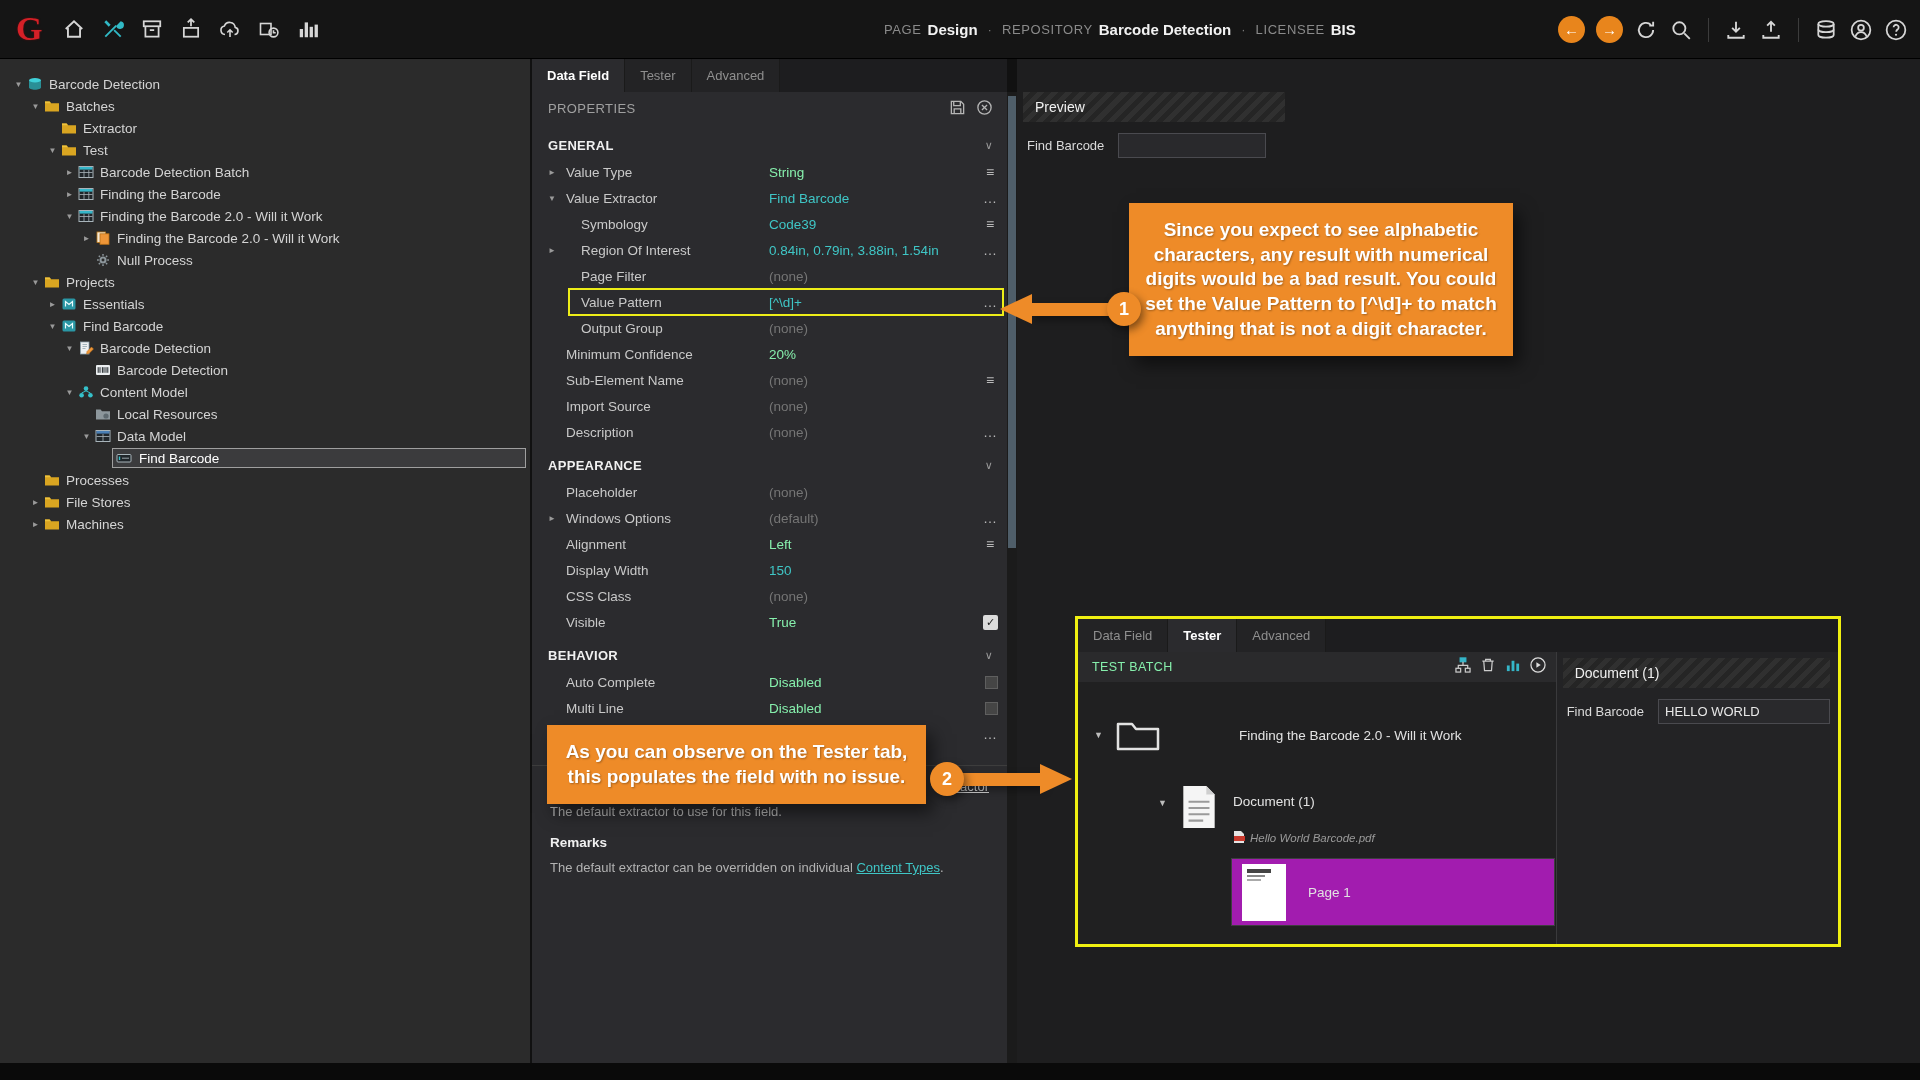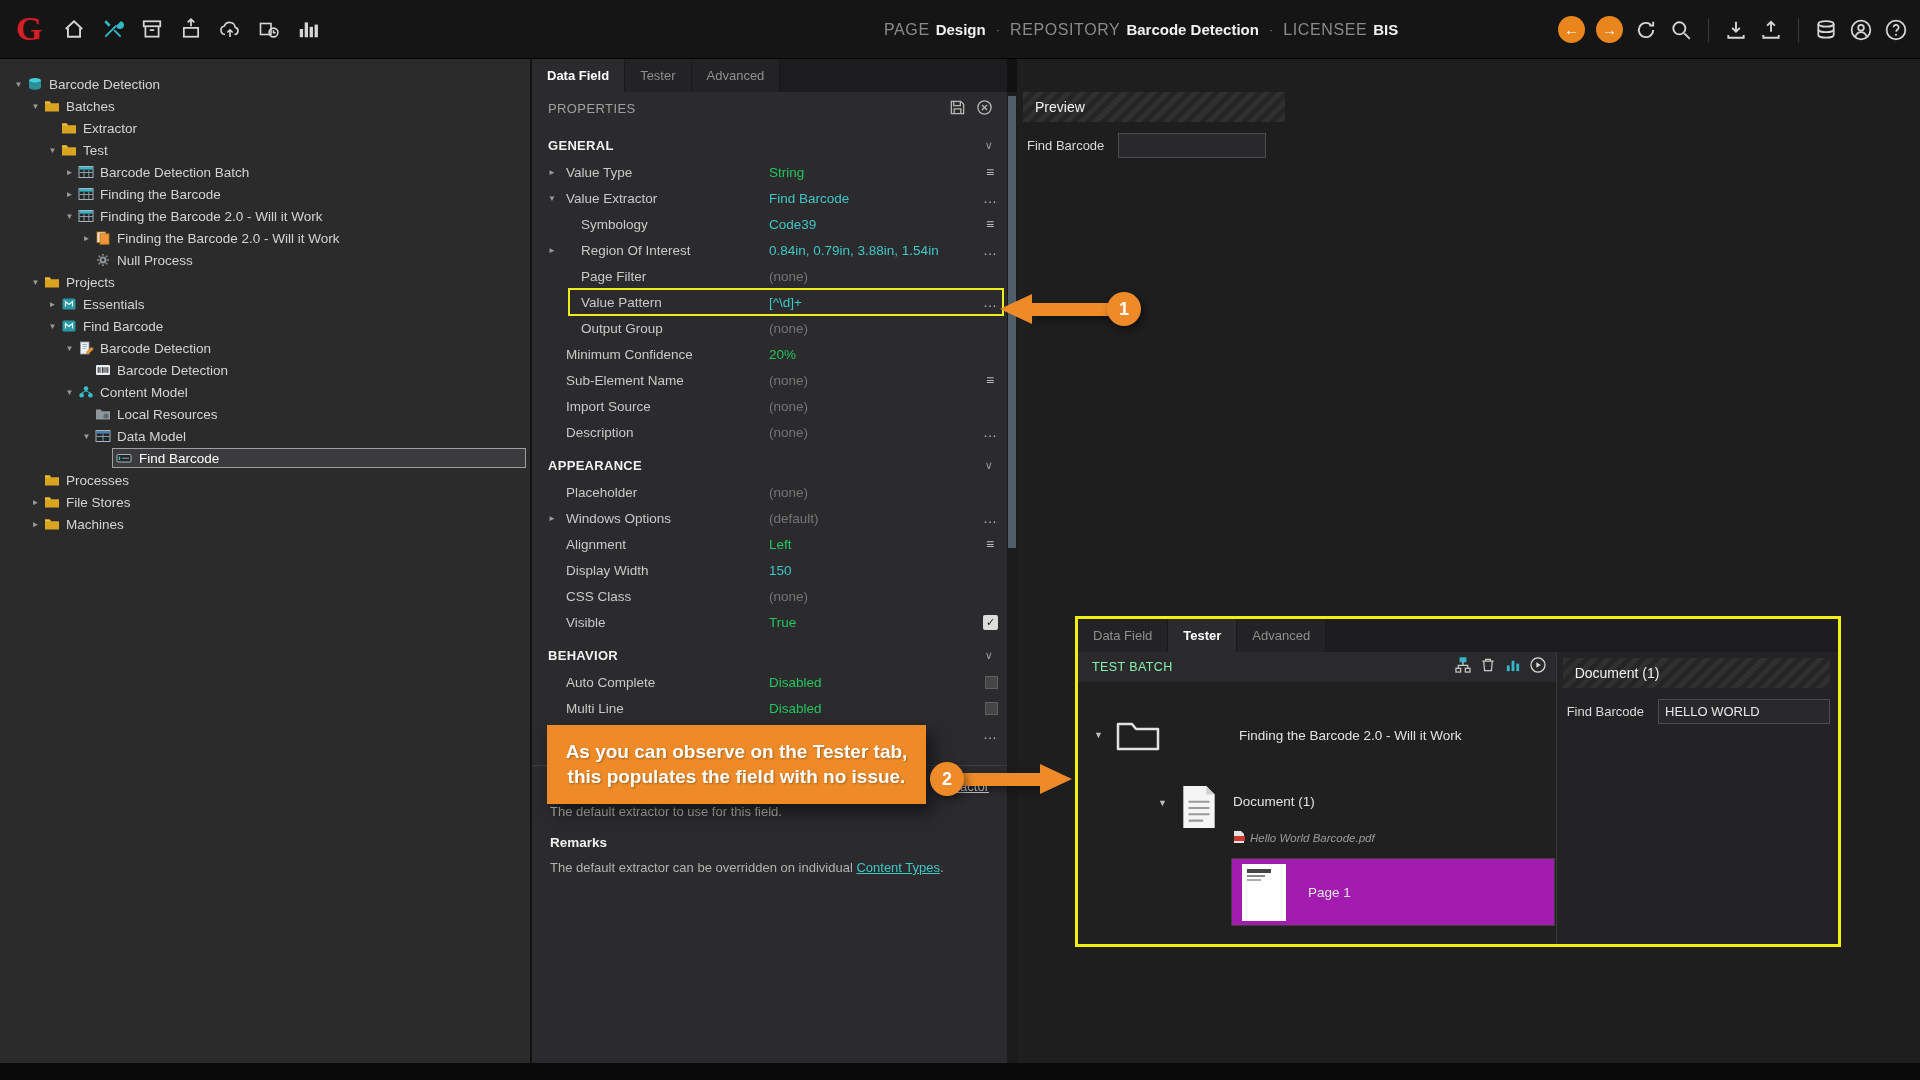--- a/index.html
+++ b/index.html
@@ -6,21 +6,21 @@
   html,body{width:1920px;height:1080px;background:#0d0d0d;font-family:"Liberation Sans",sans-serif;overflow:hidden}
   #app{position:relative;width:1920px;height:1080px;background:#111}
 
   
   #topbar{position:absolute;left:0;top:0;width:1920px;height:59px;background:#151515;border-bottom:1px solid #000;display:flex;align-items:center;z-index:10}
   .logo{font-family:"Liberation Serif",serif;font-size:34px;font-weight:bold;color:#d42027;margin:0 20px 0 16px;text-shadow:0 0 2px #5e0d10}
   .tb-icons{display:flex;align-items:center;gap:15px}
   .tbi{width:24px;height:24px;display:inline-flex;align-items:center;justify-content:center}
   .tbi svg{width:22px;height:22px}
   .tb-center{position:absolute;left:884px;top:0;height:59px;display:flex;align-items:center}
-  .tb-cat{font-size:16px;color:#8a8a8a;letter-spacing:.6px;margin-right:6px}
+  .tb-cat{font-size:13px;color:#8a8a8a;letter-spacing:.6px;margin-right:6px}
   .tb-val{font-size:15px;font-weight:bold;color:#f2f2f2}
   .tb-dot{color:#787878;font-size:13px;margin:0 10px}
   .tb-right{position:absolute;right:12px;top:0;height:59px;display:flex;align-items:center;gap:11px}
   .navcirc{width:27px;height:27px;border-radius:50%;background:#e8851c;color:#fff;display:flex;align-items:center;justify-content:center;font-size:15px;font-weight:bold}
   .tbsep{width:1px;height:24px;background:#3c3c3c;margin:0 4px}
 
   
   #sidebar{position:absolute;left:0;top:59px;width:530px;height:1004px;background:#2b2b2b;overflow:hidden;padding-top:14px}
   .trow{display:flex;align-items:center;height:22px;font-size:13.5px;color:#d4d4d4;white-space:nowrap}
   .exp{width:17px;font-size:8px;color:#9a9a9a;text-align:center;flex:none}
@@ -38,21 +38,21 @@
   .props-header{height:33px;display:flex;align-items:center;padding:0 14px 0 16px;color:#a0a0a0;font-size:13px;letter-spacing:.4px}
   .ph-icons{margin-left:auto;display:flex;gap:10px;align-items:center}
   .ph-icons svg{width:17px;height:17px}
   .psec{height:28px;margin-top:6px;display:flex;align-items:center;padding:0 14px 0 16px;color:#f0f0f0;font-weight:bold;font-size:13px;letter-spacing:.3px}
   .psec-chev{margin-left:auto;color:#9a9a9a;font-size:11px;font-weight:normal}
   .prow{position:relative;display:flex;align-items:center;height:26px;padding-left:16px;font-size:13.5px}
   .pexp{width:18px;font-size:8px;color:#9a9a9a;flex:none}
   .plabel{flex:0 0 203px;color:#c9c9c9;white-space:nowrap;overflow:hidden}
   .plabel.ind{padding-left:15px}
   .pvalue{flex:1;white-space:nowrap;overflow:hidden}
-  .pvalue.normal{color:#22c55e}.pvalue.teal{color:#3fc6c6}.pvalue.dim{color:#757575}
+  .pvalue.normal{color:#86efac}.pvalue.teal{color:#3fc6c6}.pvalue.dim{color:#757575}
   .pright{width:26px;text-align:center;color:#b9b9b9;font-size:14px;margin-right:4px;flex:none}
   .cb{flex:none;margin-right:9px}
   .cb.on{width:15px;height:15px;background:#dcdcdc;color:#1d1d1d;font-size:11px;line-height:15px;text-align:center;border-radius:2px}
   .cb.off{width:13px;height:13px;background:#454545;border:1px solid #5f5f5f}
   .prow.hl::after{content:"";position:absolute;left:36px;right:3px;top:-1px;bottom:-1px;border:2px solid #eded18;pointer-events:none}
   .help-pane{margin-top:18px;border-top:1px solid #3d3d3d;padding:13px 18px 0 18px}
   .help-titlerow{display:flex;align-items:baseline}
   .help-title{font-size:13.5px;font-weight:bold;color:#f0f0f0;text-decoration:underline}
   .help-typelink{margin-left:auto;font-size:13px;color:#cfcfcf;text-decoration:underline}
   .help-body{font-size:13px;color:#b2b2b2;margin-top:9px;line-height:1.4}
@@ -618,20 +618,23 @@
   <section id="rightpanel">
     <div class="preview">
       <div class="hatch-header">Preview</div>
       <div class="pv-row">
         <span class="pv-label">Find Barcode</span>
         <input class="pv-input" style="width: 148px;" value="">
       </div>
     </div>
   </section>
 
+  <div class="callout" id="co1">
+    <span>Since you expect to see alphabetic characters, any result with numerical digits would be a bad result. You could set the Value Pattern to [^\d]+ to match anything that is not a digit character.</span>
+  </div>
   <div class="co-num" id="co1num">1</div>
   <div class="co-bar" id="co1bar"></div>
   <div class="co-tip" id="co1tip"></div>
 
   <div class="callout" id="co2">
     <span>As you can observe on the Tester tab, this populates the field with no issue.</span>
   </div>
   <div class="co-num" id="co2num">2</div>
   <div class="co-bar" id="co2bar"></div>
   <div class="co-tip" id="co2tip"></div>

